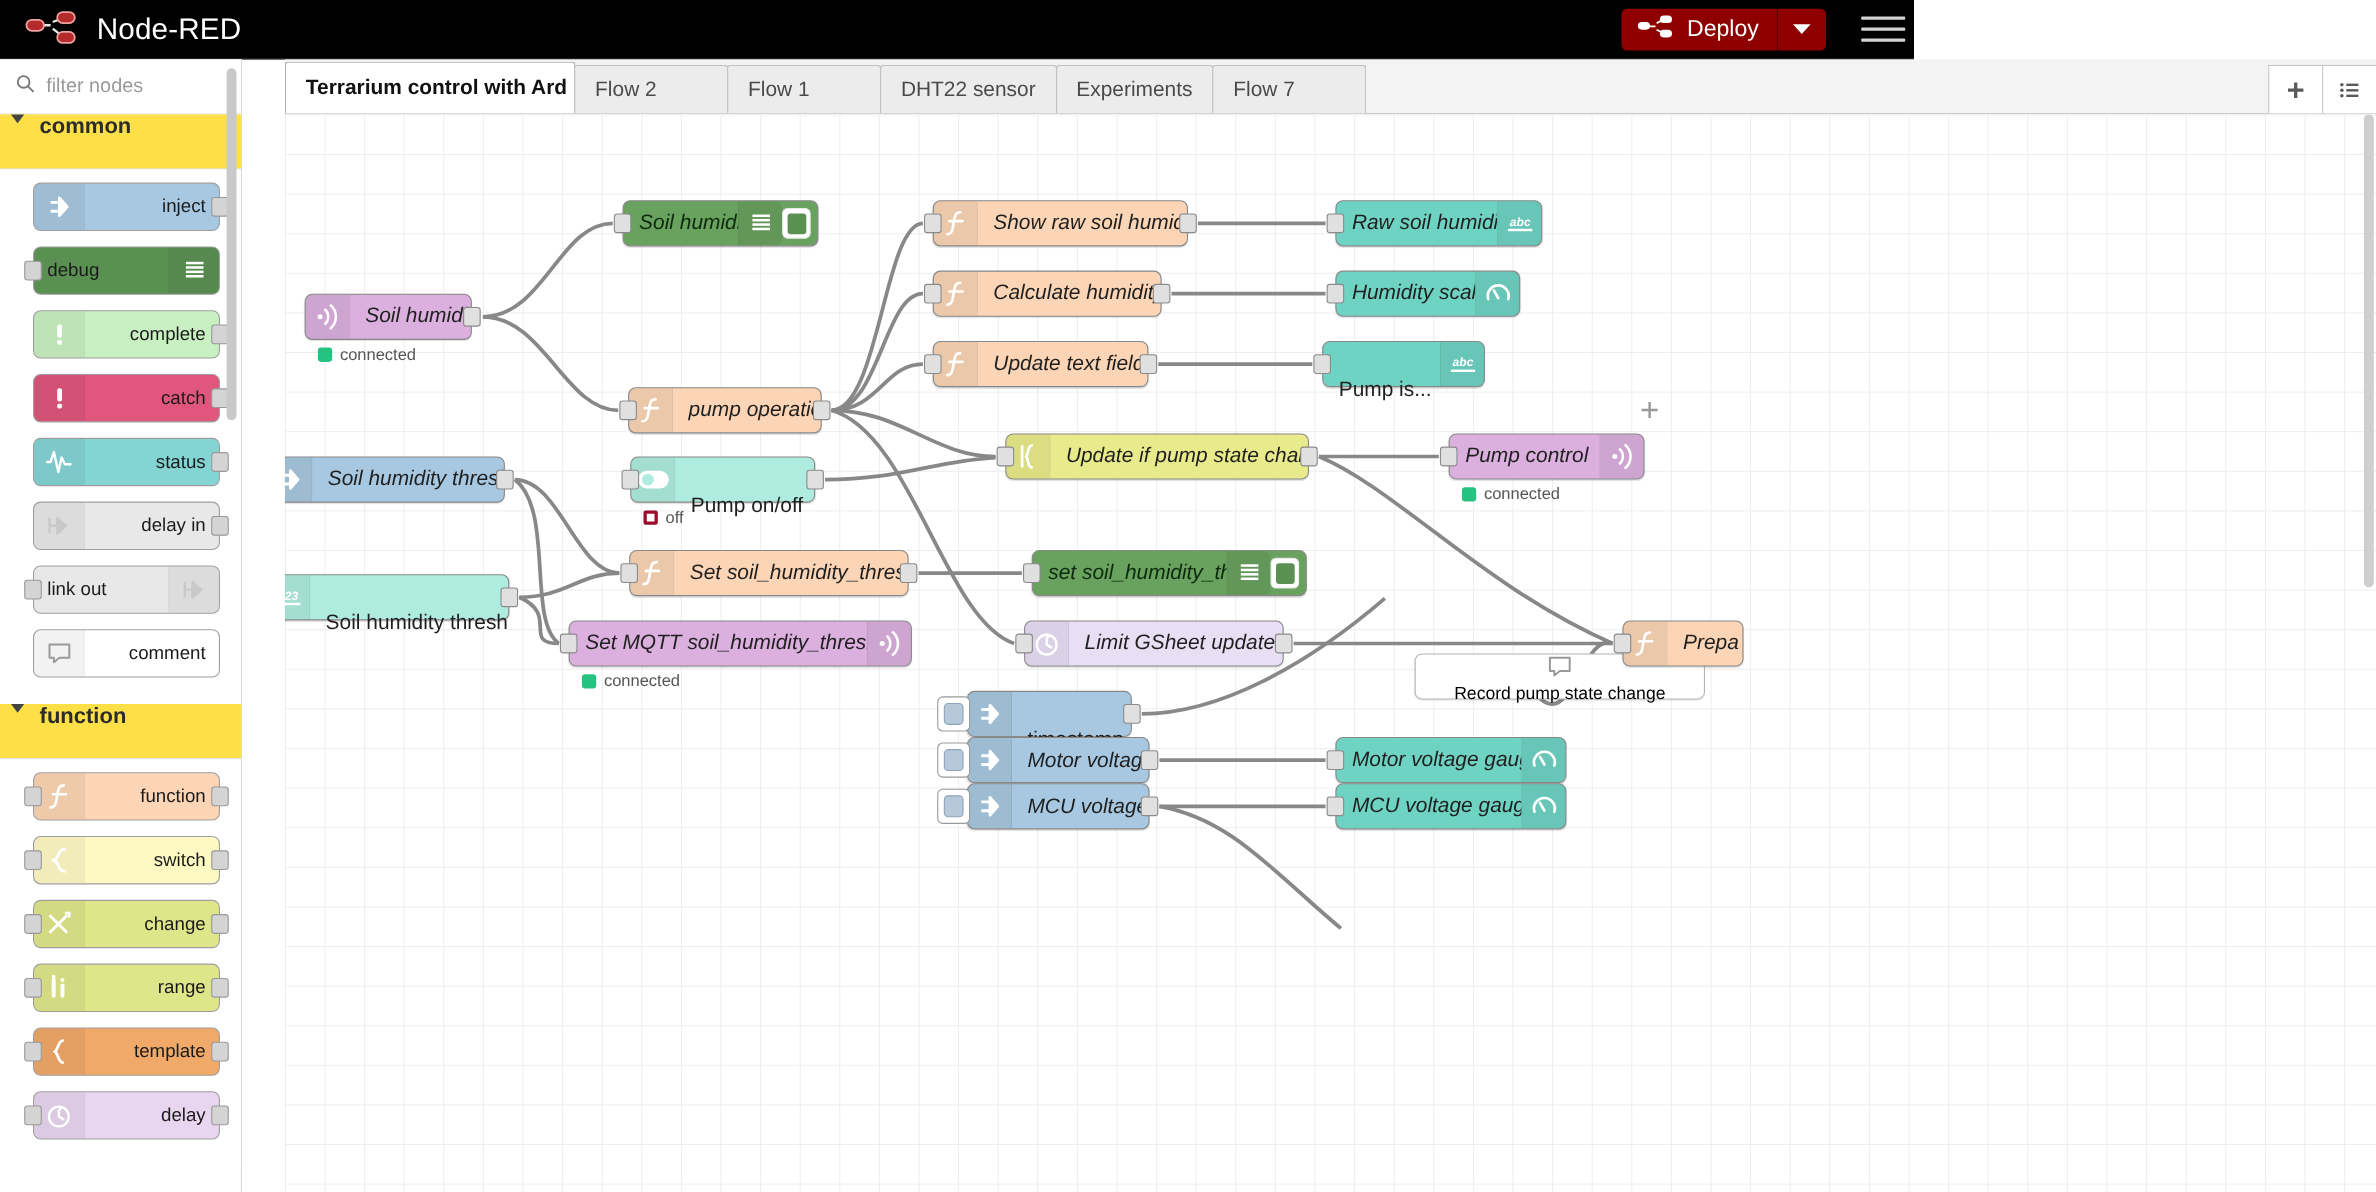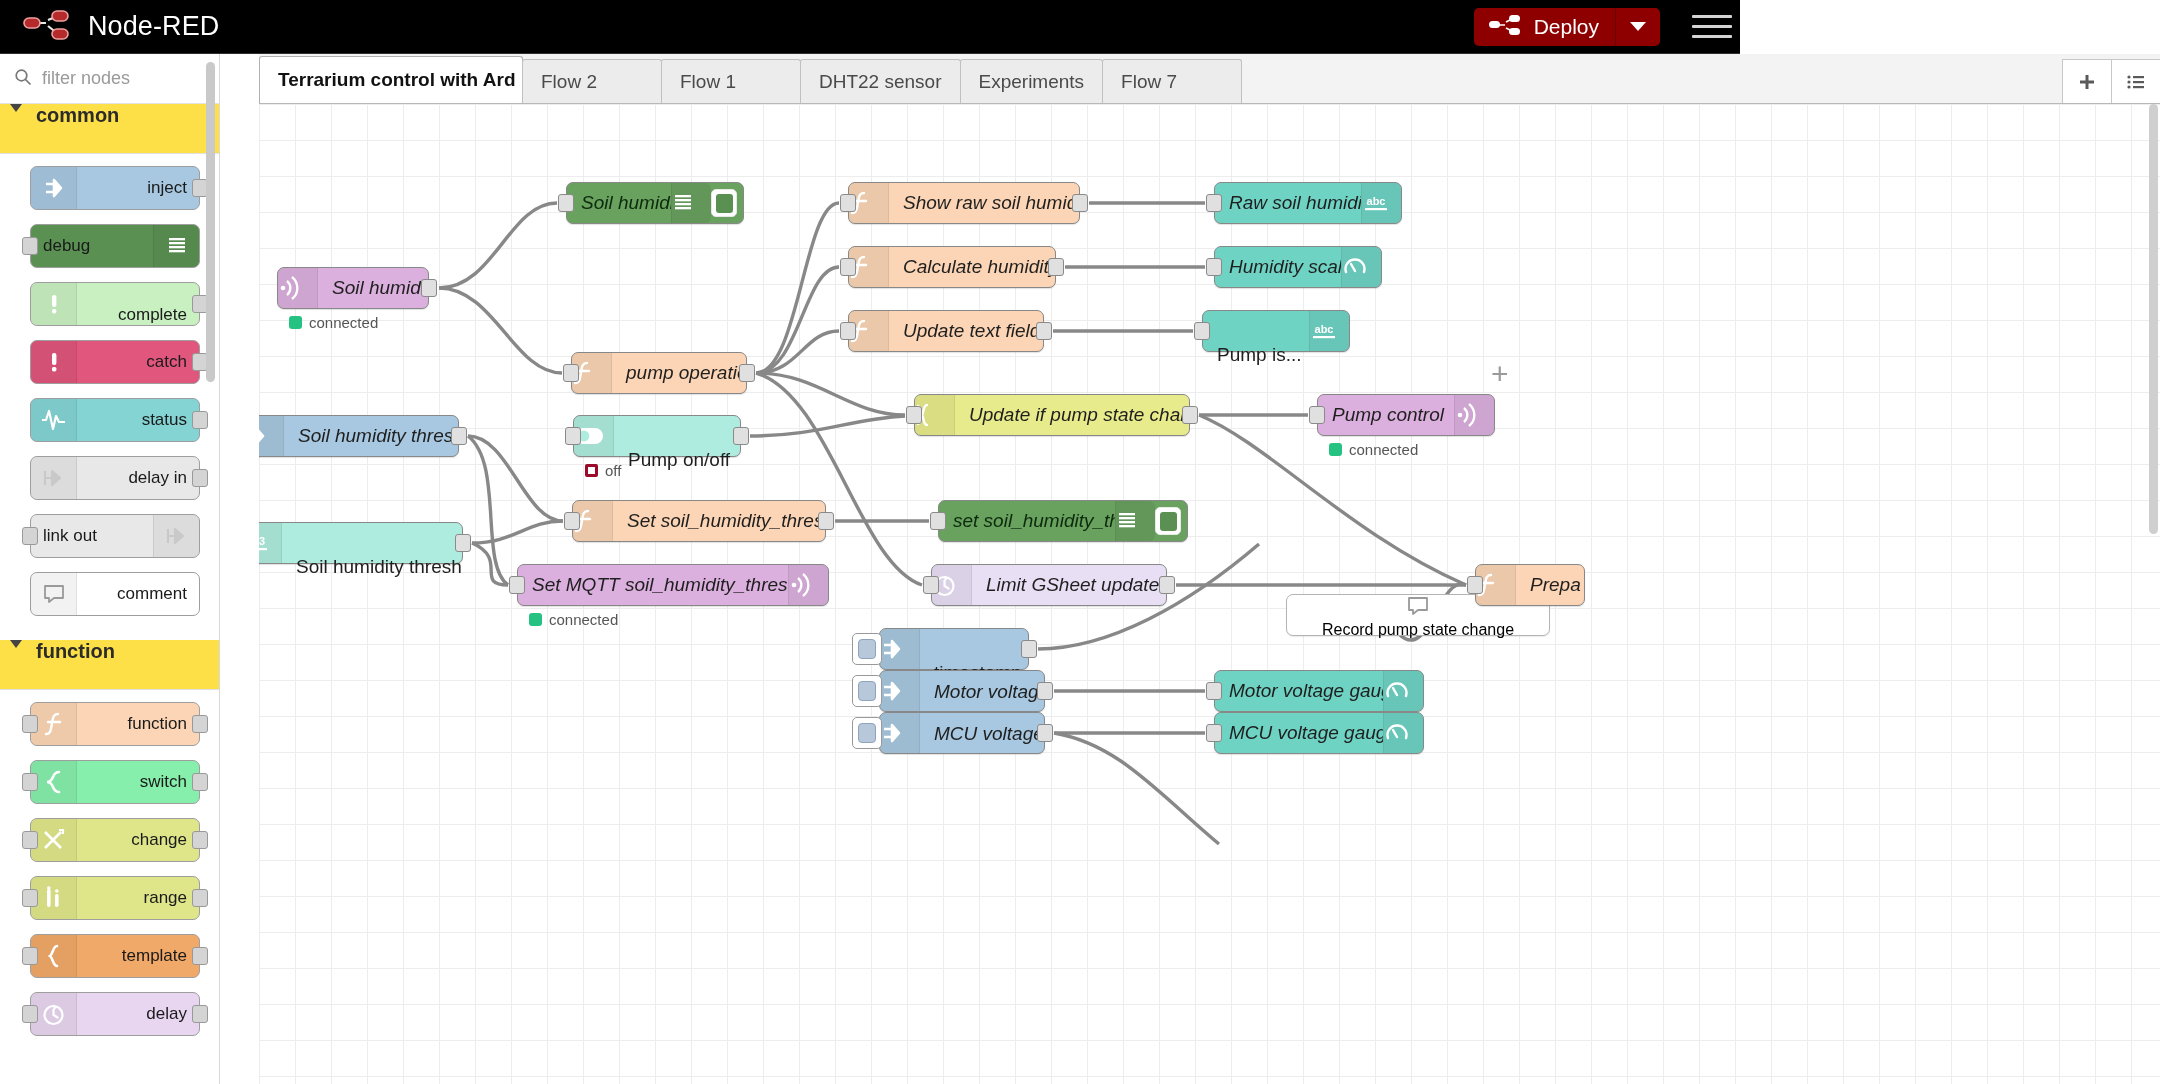--- a/index.html
+++ b/index.html
@@ -137,23 +137,23 @@
   }
   #wires { position: absolute; left: 0; top: 0; width: 1901px; height: 980px; pointer-events: none; }
 
   
   .fnode {
     position: absolute; height: 42px; border-radius: 7px;
     border: 1px solid #888; display: flex; align-items: center;
     box-shadow: 0 1px 1px rgba(0,0,0,.12); cursor: move;
   }
   .fnode .nic {
-    width: 40px; height: 100%; display: flex; align-items: center; justify-content: flex-start;
+    width: 40px; height: 100%; display: flex; align-items: center; justify-content: center;
     background: rgba(0,0,0,.06); border-right: 1px solid rgba(0,0,0,.07);
-    border-radius: 6px 0 0 6px; flex: 0 0 40px;
+    border-radius: 6px 0 0 6px; flex: 0 0 40px; font-style: italic;
   }
   .fnode .nic.right {
     border-right: none; border-left: 1px solid rgba(0,0,0,.07);
     border-radius: 0 6px 6px 0;
   }
   .fnode .nlabel {
     flex: 1 1 auto; padding: 0 14px; font-size: 19px; font-style: italic;
     color: #1f1f1f; white-space: nowrap; overflow: hidden;
   }
   .fnode .nlabel.upright { font-style: normal; margin-top: 47px; }
@@ -273,21 +273,21 @@
           <span class="icon-box right">
             <svg width="22" height="22" viewBox="0 0 22 22">
               <rect x="3" y="3" width="16" height="2.3" fill="#fff"></rect>
               <rect x="3" y="7" width="16" height="2.3" fill="#fff"></rect>
               <rect x="3" y="11" width="16" height="2.3" fill="#fff"></rect>
               <rect x="3" y="15" width="16" height="2.3" fill="#fff"></rect>
             </svg>
           </span>
           <span class="port in"></span>
         </div>
-        <div class="pal-node" style="background: rgb(200, 240, 192); align-items: flex-end;">
+        <div class="pal-node" style="background: rgb(200, 240, 192);">
           <span class="icon-box ">
             <svg width="22" height="22" viewBox="0 0 22 22">
               <rect x="9" y="2" width="4.4" height="12" rx="2" fill="#fff"></rect>
               <rect x="9" y="16" width="4.4" height="4.4" rx="1.6" fill="#fff"></rect>
             </svg>
           </span>
           <span class="pal-label ">complete</span>
           <span class="port out"></span>
         </div>
         <div class="pal-node" style="background: rgb(224, 86, 125);">
@@ -344,21 +344,21 @@
         <div class="pal-node" style="background: rgb(251, 213, 181);">
           <span class="icon-box ">
             <svg width="22" height="26" viewBox="0 0 22 26">
               <path d="M15 3 c-5 0 -5 4 -6 9 c-1 6 -1 11 -6 11 M5 11 h12" stroke="#fff" stroke-width="2.4" fill="none" stroke-linecap="round"></path>
             </svg>
           </span>
           <span class="pal-label ">function</span>
           <span class="port out"></span>
           <span class="port in"></span>
         </div>
-        <div class="pal-node" style="background: #86efac; justify-content: flex-end;">
+        <div class="pal-node" style="background: #fef9c3; justify-content: flex-end;">
           <span class="icon-box ">
             <svg width="24" height="26" viewBox="0 0 24 26">
               <path d="M17 3 c-8 0 -4 10 -12 10 c8 0 4 10 12 10" stroke="#fff" stroke-width="2.6" fill="none" stroke-linecap="round"></path>
             </svg>
           </span>
           <span class="pal-label ">switch</span>
           <span class="port out"></span>
           <span class="port in"></span>
         </div>
         <div class="pal-node" style="background: rgb(223, 230, 138);">

